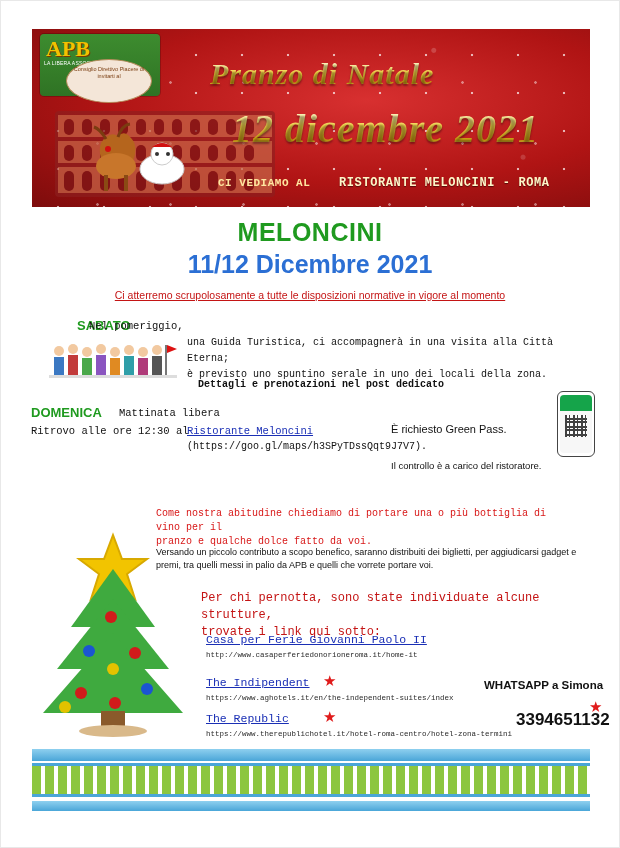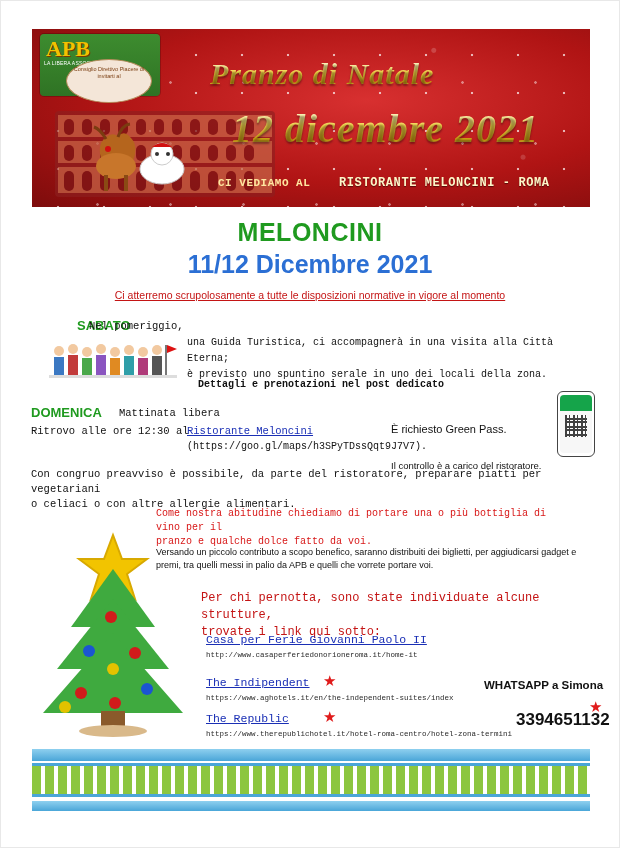--- a/index.html
+++ b/index.html
@@ -600,22 +600,20 @@
   <div class="greenpass-1">È richiesto Green Pass.</div>
   <div class="greenpass-2">Il controllo è a carico del ristoratore.</div>
 
   <div class="phone-img">
     <div class="scr">
       <div class="greenbar"></div>
       <div class="qr"></div>
     </div>
   </div>
 
-  <div class="congruo" style="white-space: pre-line;">Con congruo preavviso è possibile, da parte del ristoratore, preparare piatti per vegetariani
-o celiaci o con altre allergie alimentari.</div>
   <div class="vino" style="white-space: pre-line;">Come nostra abitudine chiediamo di portare una o più bottiglia di vino per il
 pranzo e qualche dolce fatto da voi.</div>
   <div class="contributo">Versando un piccolo contributo a scopo benefico, saranno distribuiti dei biglietti, per aggiudicarsi gadget e premi, tra quelli  messi in palio da APB e quelli che vorrete portare voi.</div>
 
   <svg class="tree-wrap" viewBox="0 0 180 208">
     <polygon points="90,6 99,30 124,30 104,45 112,70 90,55 68,70 76,45 56,30 81,30" fill="#f2c400" stroke="#d8a900" stroke-width="2"></polygon>
     <polygon points="90,40 132,98 48,98" fill="#3faa3f"></polygon>
     <polygon points="90,70 146,140 34,140" fill="#3faa3f"></polygon>
     <polygon points="90,104 160,184 20,184" fill="#3faa3f"></polygon>
     <rect x="78" y="182" width="24" height="20" fill="#8a5a2b"></rect>

